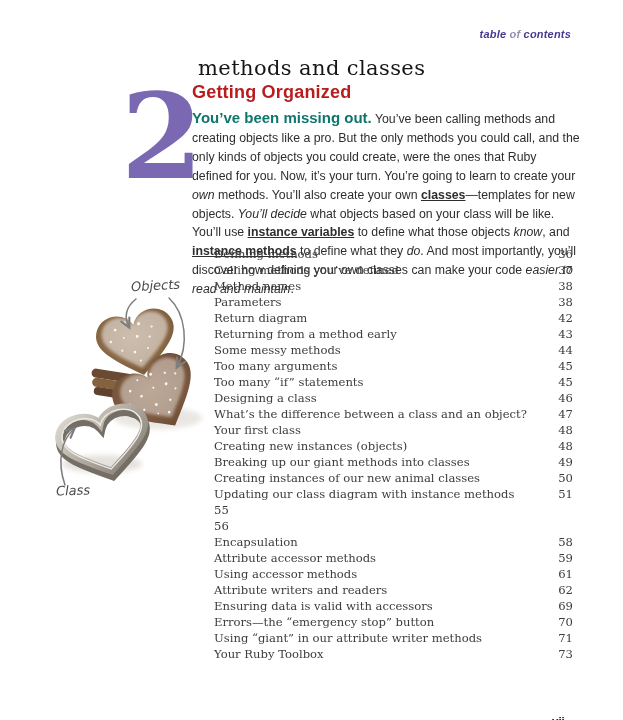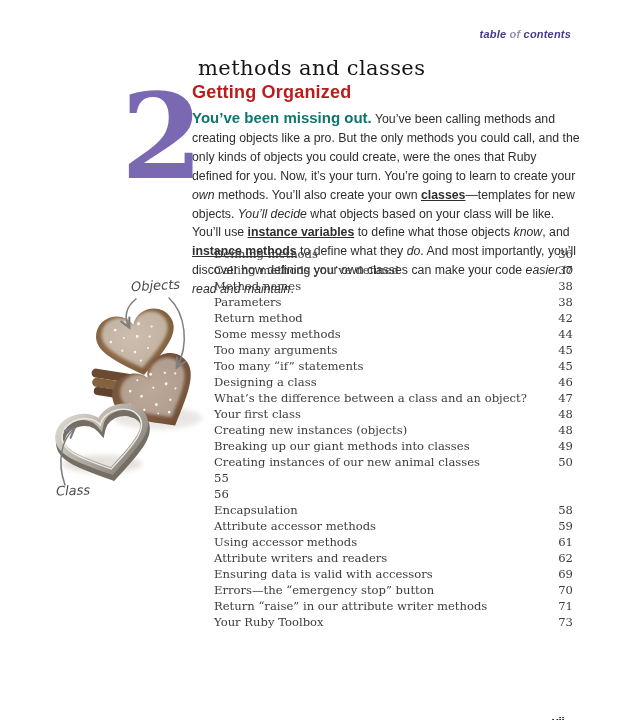--- a/index.html
+++ b/index.html
@@ -104,22 +104,26 @@
       </div>
       <div class="toc-row">
         <span class="toc-title">Method names</span>
         <span class="toc-page">38</span>
       </div>
       <div class="toc-row">
         <span class="toc-title">Parameters</span>
         <span class="toc-page">38</span>
       </div>
       <div class="toc-row">
-        <span class="toc-title">Return method</span>
+        <span class="toc-title">Return diagram</span>
         <span class="toc-page">42</span>
+      </div>
+      <div class="toc-row">
+        <span class="toc-title">Returning from a method early</span>
+        <span class="toc-page">43</span>
       </div>
       <div class="toc-row">
         <span class="toc-title">Some messy methods</span>
         <span class="toc-page">44</span>
       </div>
       <div class="toc-row">
         <span class="toc-title">Too many arguments</span>
         <span class="toc-page">45</span>
       </div>
       <div class="toc-row">
@@ -144,20 +148,24 @@
       </div>
       <div class="toc-row">
         <span class="toc-title">Breaking up our giant methods into classes</span>
         <span class="toc-page">49</span>
       </div>
       <div class="toc-row">
         <span class="toc-title">Creating instances of our new animal classes</span>
         <span class="toc-page">50</span>
       </div>
       <div class="toc-row">
+        <span class="toc-title">Updating our class diagram with instance methods</span>
+        <span class="toc-page">51</span>
+      </div>
+      <div class="toc-row">
         <span class="toc-page">55</span>
       </div>
       <div class="toc-row">
         <span class="toc-page">56</span>
       </div>
       <div class="toc-row">
         <span class="toc-title">Encapsulation</span>
         <span class="toc-page">58</span>
       </div>
       <div class="toc-row">
@@ -174,21 +182,21 @@
       </div>
       <div class="toc-row">
         <span class="toc-title">Ensuring data is valid with accessors</span>
         <span class="toc-page">69</span>
       </div>
       <div class="toc-row">
         <span class="toc-title">Errors—the “emergency stop” button</span>
         <span class="toc-page">70</span>
       </div>
       <div class="toc-row">
-        <span class="toc-title">Return “raise” in our attribute writer methods</span>
+        <span class="toc-title">Using “giant” in our attribute writer methods</span>
         <span class="toc-page">71</span>
       </div>
       <div class="toc-row">
         <span class="toc-title">Your Ruby Toolbox</span>
         <span class="toc-page">73</span>
       </div>
     </div>
 
   <svg class="illo" viewBox="0 0 180 248" aria-hidden="true">
     <defs>

